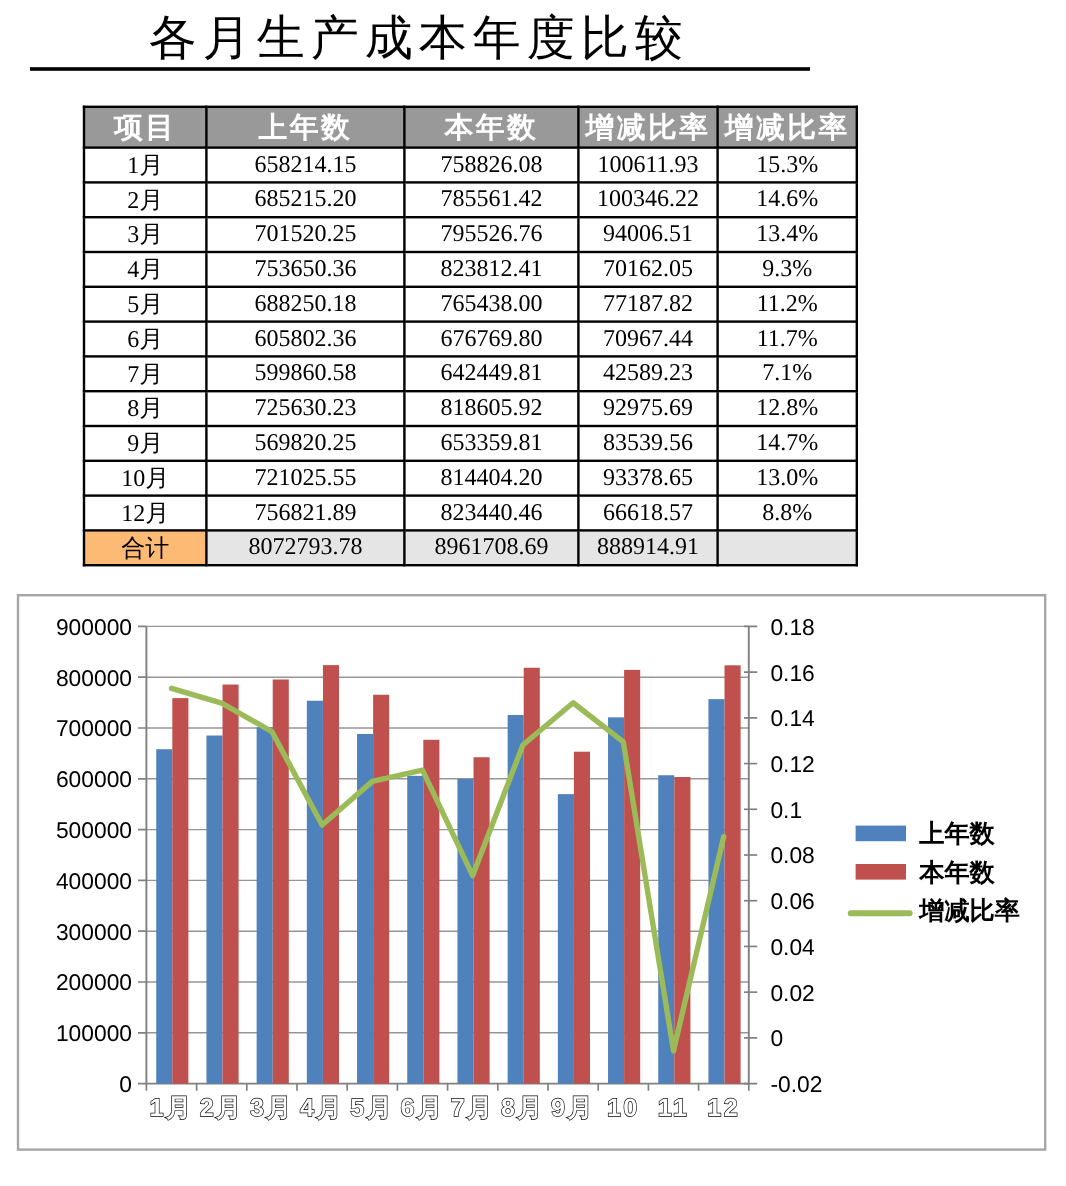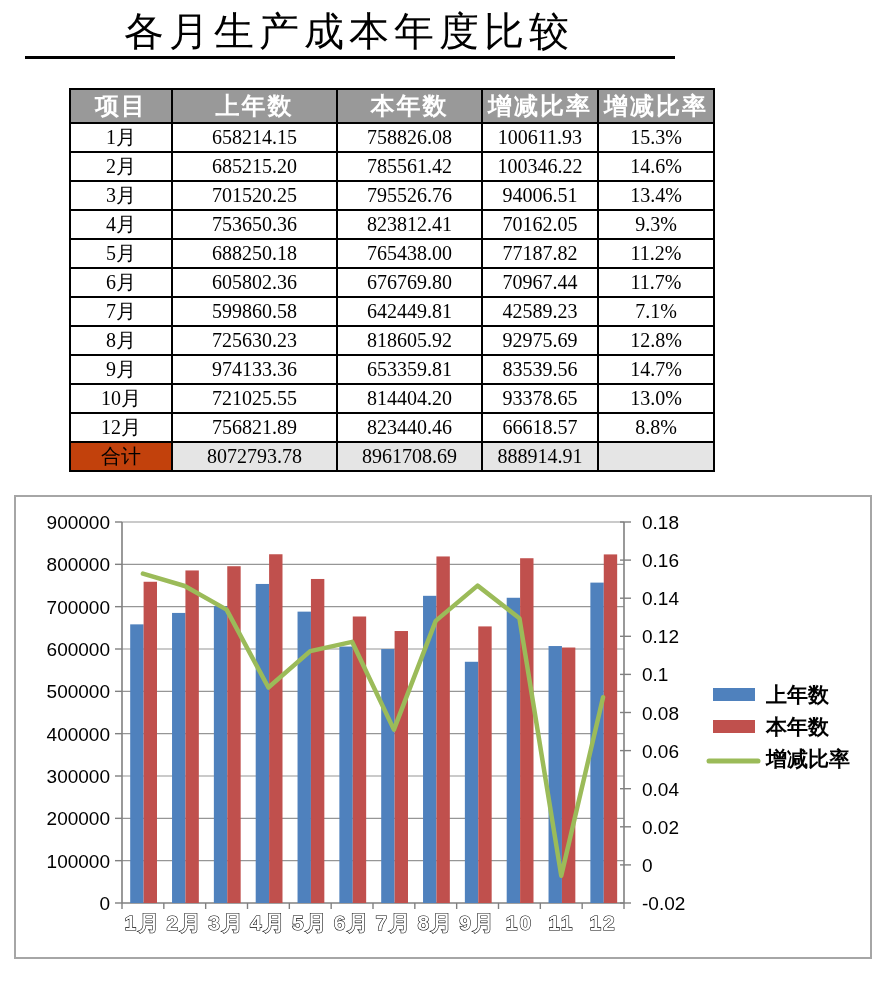--- a/index.html
+++ b/index.html
@@ -27,21 +27,21 @@
     font-size:20px;text-align:center;margin-left:42px;
   }
   .cost-table th{
     background:#999999;color:#fff;font-size:24px;font-weight:bold;
     border:2px solid #000;height:31px;padding:0;letter-spacing:2px;
   }
   .cost-table td{
     border:2px solid #000;height:25.4px;padding:0;background:#fff;
   }
   .cost-table tr.total-row td{background:#e5e5e5;}
-  .cost-table tr.total-row td:first-child{background:#c2410c;}
+  .cost-table tr.total-row td:first-child{background:#fdba74;}
   .chart-box{
     position:absolute;left:14px;top:495px;width:858px;height:464px;
     border:2px solid #A6A6A6;background:#fff;box-sizing:border-box;
   }
 </style>
 </head>
 <body>
 
 <div class="page">
 
@@ -118,21 +118,21 @@
         </tr>
         <tr>
           <td>8月</td>
           <td>725630.23</td>
           <td>818605.92</td>
           <td>92975.69</td>
           <td>12.8%</td>
         </tr>
         <tr>
           <td>9月</td>
-          <td>974133.36</td>
+          <td>569820.25</td>
           <td>653359.81</td>
           <td>83539.56</td>
           <td>14.7%</td>
         </tr>
         <tr>
           <td>10月</td>
           <td>721025.55</td>
           <td>814404.20</td>
           <td>93378.65</td>
           <td>13.0%</td>

